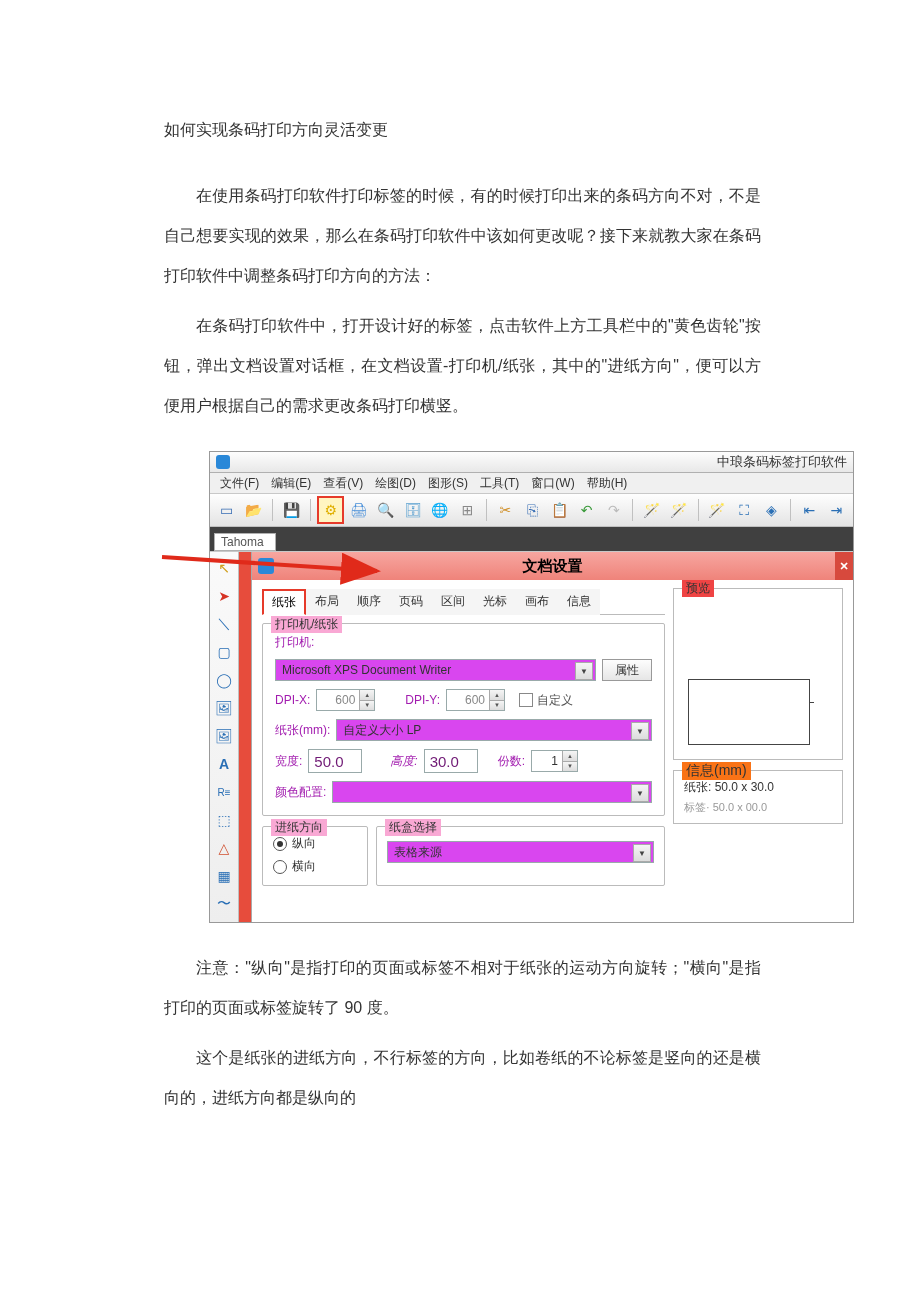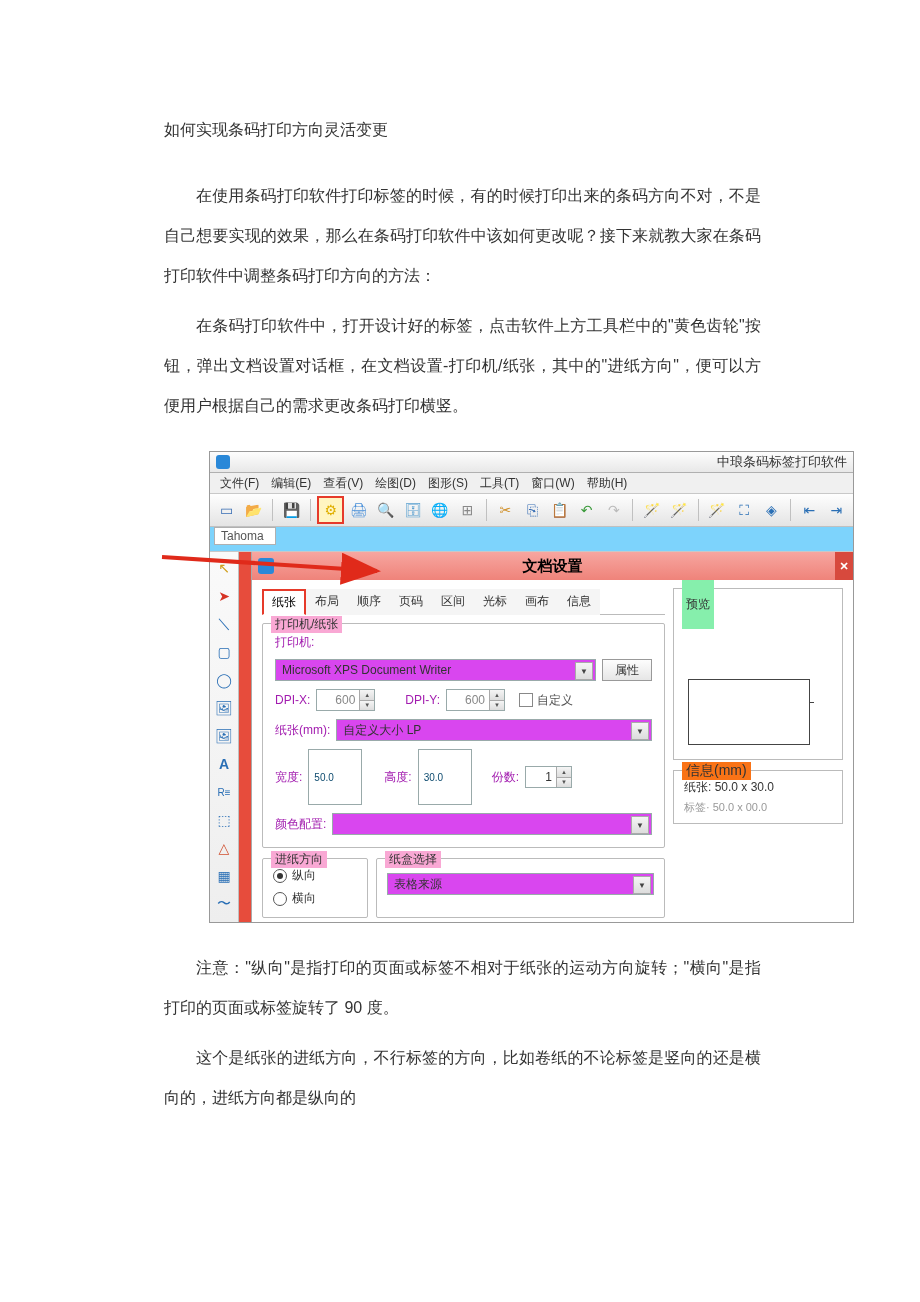--- a/index.html
+++ b/index.html
@@ -92,24 +92,24 @@
     background: #fff5c2;
     color: #e0b000;
   }
   .toolbar .sep {
     width: 1px; height: 22px;
     background: #c0c0c0;
     margin: 0 4px;
   }
   .fontrow {
     height: 24px;
-    background: #7dd3fc;
+    background: #404040;
     border-bottom: 1px solid #c8c8c8;
     display: flex;
-    align-items: flex-start;
+    align-items: flex-end;
     padding: 0 4px;
     font-size: 12px;
     color: #555;
   }
   .fontrow .font-input {
     border: 1px solid #b0b0b0;
     background: #fff;
     padding: 1px 6px;
     width: 48px;
   }
@@ -233,25 +233,25 @@
     background: #f9a8d4;
     padding: 0 4px;
     font-size: 12px;
     color: #333;
   }
   .row { display: flex; align-items: center; gap: 6px; margin-bottom: 8px; font-size: 12px; }
   .row .lbl { color: #a21caf; }
   .text-input {
     border: 1px solid #9aa;
     background: #fff;
-    padding: 18px 5px;
-    font-size: 10px;
+    padding: 2px 5px;
+    font-size: 15px;
     height: 18px;
     box-sizing: content-box;
-    color: #0c4a6e;
+    color: #701a75;
   }
   .sel {
     border: 1px solid #9aa;
     background: #d946ef;
     height: 22px;
     display: flex;
     align-items: center;
     padding: 0 20px 0 6px;
     position: relative;
     font-size: 12px;
@@ -331,22 +331,22 @@
   }
   .preview-fs {
     border: 1px solid #bbb;
     height: 170px;
     position: relative;
     margin-bottom: 10px;
   }
   .preview-fs .legend {
     position: absolute;
     top: -9px; left: 8px;
-    background: #86efac;
-    padding: 16px 4px;
+    background: #ef4444;
+    padding: 0 4px;
     font-size: 12px;
   }
   .preview-fs .label-preview {
     position: absolute;
     left: 14px; top: 90px;
     width: 120px; height: 64px;
     border: 1px solid #444;
     background: #fff;
   }
   .preview-fs .label-preview .tick1 {
@@ -521,21 +521,21 @@
                   <span class="lbl">纸张(mm):</span>
                   <div class="sel" style="flex:1;">
                     <span>自定义大小 LP</span>
                     <div class="caret">▼</div>
                   </div>
                 </div>
 
                 <div class="row">
                   <span class="lbl">宽度:</span>
                   <input class="text-input" style="width: 42px;" value="50.0">
-                  <span class="lbl" style="margin-left:16px;">高度:</span>
+                  <span class="lbl" style="margin-left:22px;font-style:italic;">高度:</span>
                   <input class="text-input" style="width: 42px;" value="30.0">
                   <span class="lbl" style="margin-left:14px;">份数:</span>
                   <div class="spin">
                     <div class="spin-val" style="width:22px;color:#333;">1</div>
                     <div class="spin-btns">
                         <div class="sb">▲</div>
                         <div class="sb">▼</div>
                       </div>
                   </div>
                 </div>

